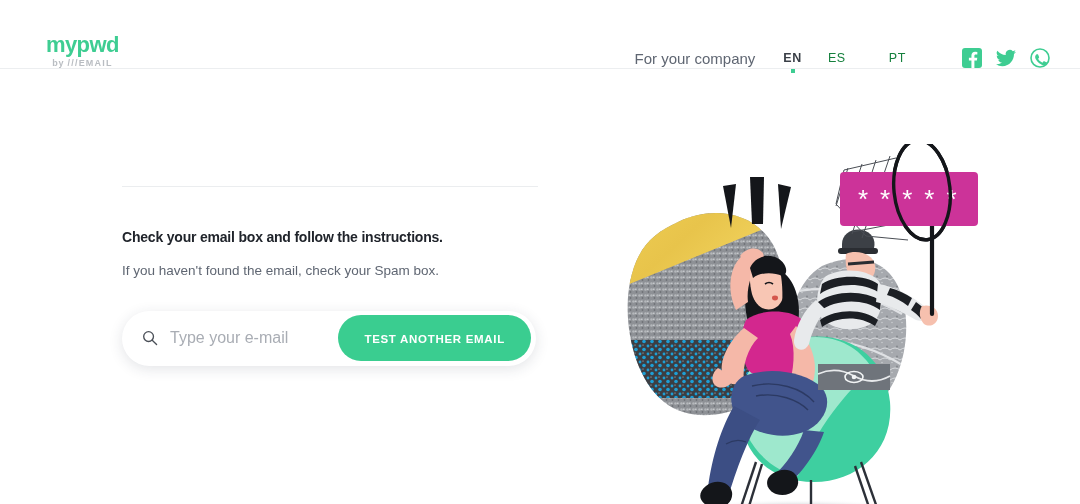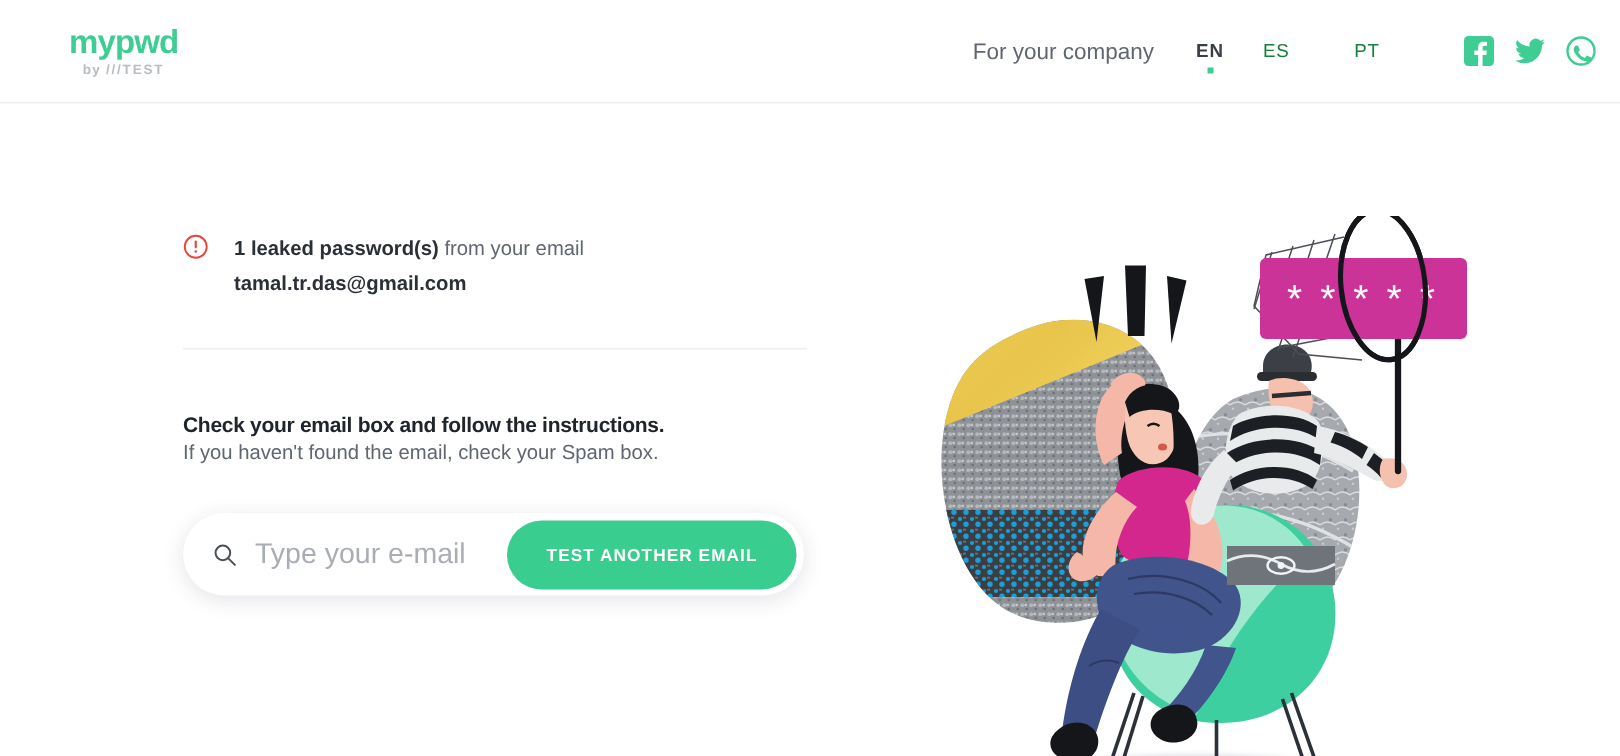--- a/index.html
+++ b/index.html
@@ -14,23 +14,23 @@
     color: #2b2f36;
     overflow: hidden;
     position: relative;
   }
 
   
   .header {
     height: 69px;
     border-bottom: 1px solid #eceef0;
     display: flex;
-    align-items: center;
+    align-items: flex-end;
     box-sizing: border-box;
-    padding: 0 16px 0 0;
+    padding: 0 30px 0 0;
     position: relative;
   }
   .brand {
     margin-left: 46px;
     line-height: 1;
     user-select: none;
   }
   .brand-main {
     font-size: 22px;
     font-weight: bold;
@@ -144,21 +144,21 @@
   .headline {
     margin-top: 41px;
     font-size: 14px;
     font-weight: bold;
     line-height: 1.33;
     color: #20242b;
     letter-spacing: -0.2px;
     width: 345px;
   }
   .subline {
-    margin-top: 1px;
+    margin-top: 16px;
     font-size: 13.5px;
     color: #5f6672;
   }
 
   
   .search-pill {
     margin-top: 33px;
     width: 414px;
     height: 55px;
     background: #ffffff;
@@ -168,21 +168,21 @@
     align-items: center;
     box-sizing: border-box;
     padding: 0 5px 0 20px;
   }
   .search-icon { width: 16px; height: 16px; flex: 0 0 16px; margin-right: 10px; }
   .search-input {
     flex: 1 1 auto;
     border: none;
     outline: none;
     font-family: "Liberation Sans", sans-serif;
-    font-size: 19px;
+    font-size: 16px;
     color: #0f172a;
     background: transparent;
     min-width: 0;
   }
   .search-input::placeholder { color: #a9adb4; }
   .test-btn {
     flex: 0 0 auto;
     background: #3ACD90;
     color: #ffffff;
     border: none;
@@ -208,21 +208,21 @@
   .illustration svg { display: block; width: 100%; height: 100%; }
 </style>
 </head>
 <body>
 
 <div class="header">
 
   <div class="brand">
     <span class="brand-main">mypwd</span>
     <span class="brand-sub">
-      <span>by </span><span class="axur">///TEST</span>
+      <span>by </span><span class="axur">///EMAIL</span>
     </span>
   </div>
 
   <div class="header-right">
 
     <div class="for-company">For your company</div>
 
     <div class="langs">
       <div class="lang active">EN</div>
       <div class="lang">ES</div>
@@ -243,31 +243,20 @@
       </svg>
     </div>
 
   </div>
 </div>
 
 <div class="main">
 
   <div class="left-col">
 
-    <div class="alert-row">
-      <svg class="alert-icon" viewBox="0 0 20 20">
-        <circle cx="10" cy="10" r="8.6" fill="none" stroke="#E8453C" stroke-width="1.5"></circle>
-        <rect x="9.15" y="5.1" width="1.7" height="6.1" rx="0.85" fill="#E8453C"></rect>
-        <circle cx="10" cy="13.7" r="1" fill="#E8453C"></circle>
-      </svg>
-      <div class="alert-text">
-        <b>1 leaked password(s)</b><span> from your email</span>
-        <span class="alert-email">tamal.tr.das@gmail.com</span>
-      </div>
-    </div>
 
     <div class="divider"></div>
 
     <div class="headline">Check your email box and follow the instructions.</div>
     <div class="subline">If you haven't found the email, check your Spam box.</div>
 
     <div class="search-pill">
       <svg class="search-icon" viewBox="0 0 18 18">
         <circle cx="7.4" cy="7.4" r="5.5" fill="none" stroke="#4a4f57" stroke-width="1.5"></circle>
         <line x1="11.5" y1="11.5" x2="16.4" y2="16.4" stroke="#4a4f57" stroke-width="1.5" stroke-linecap="round"></line>

